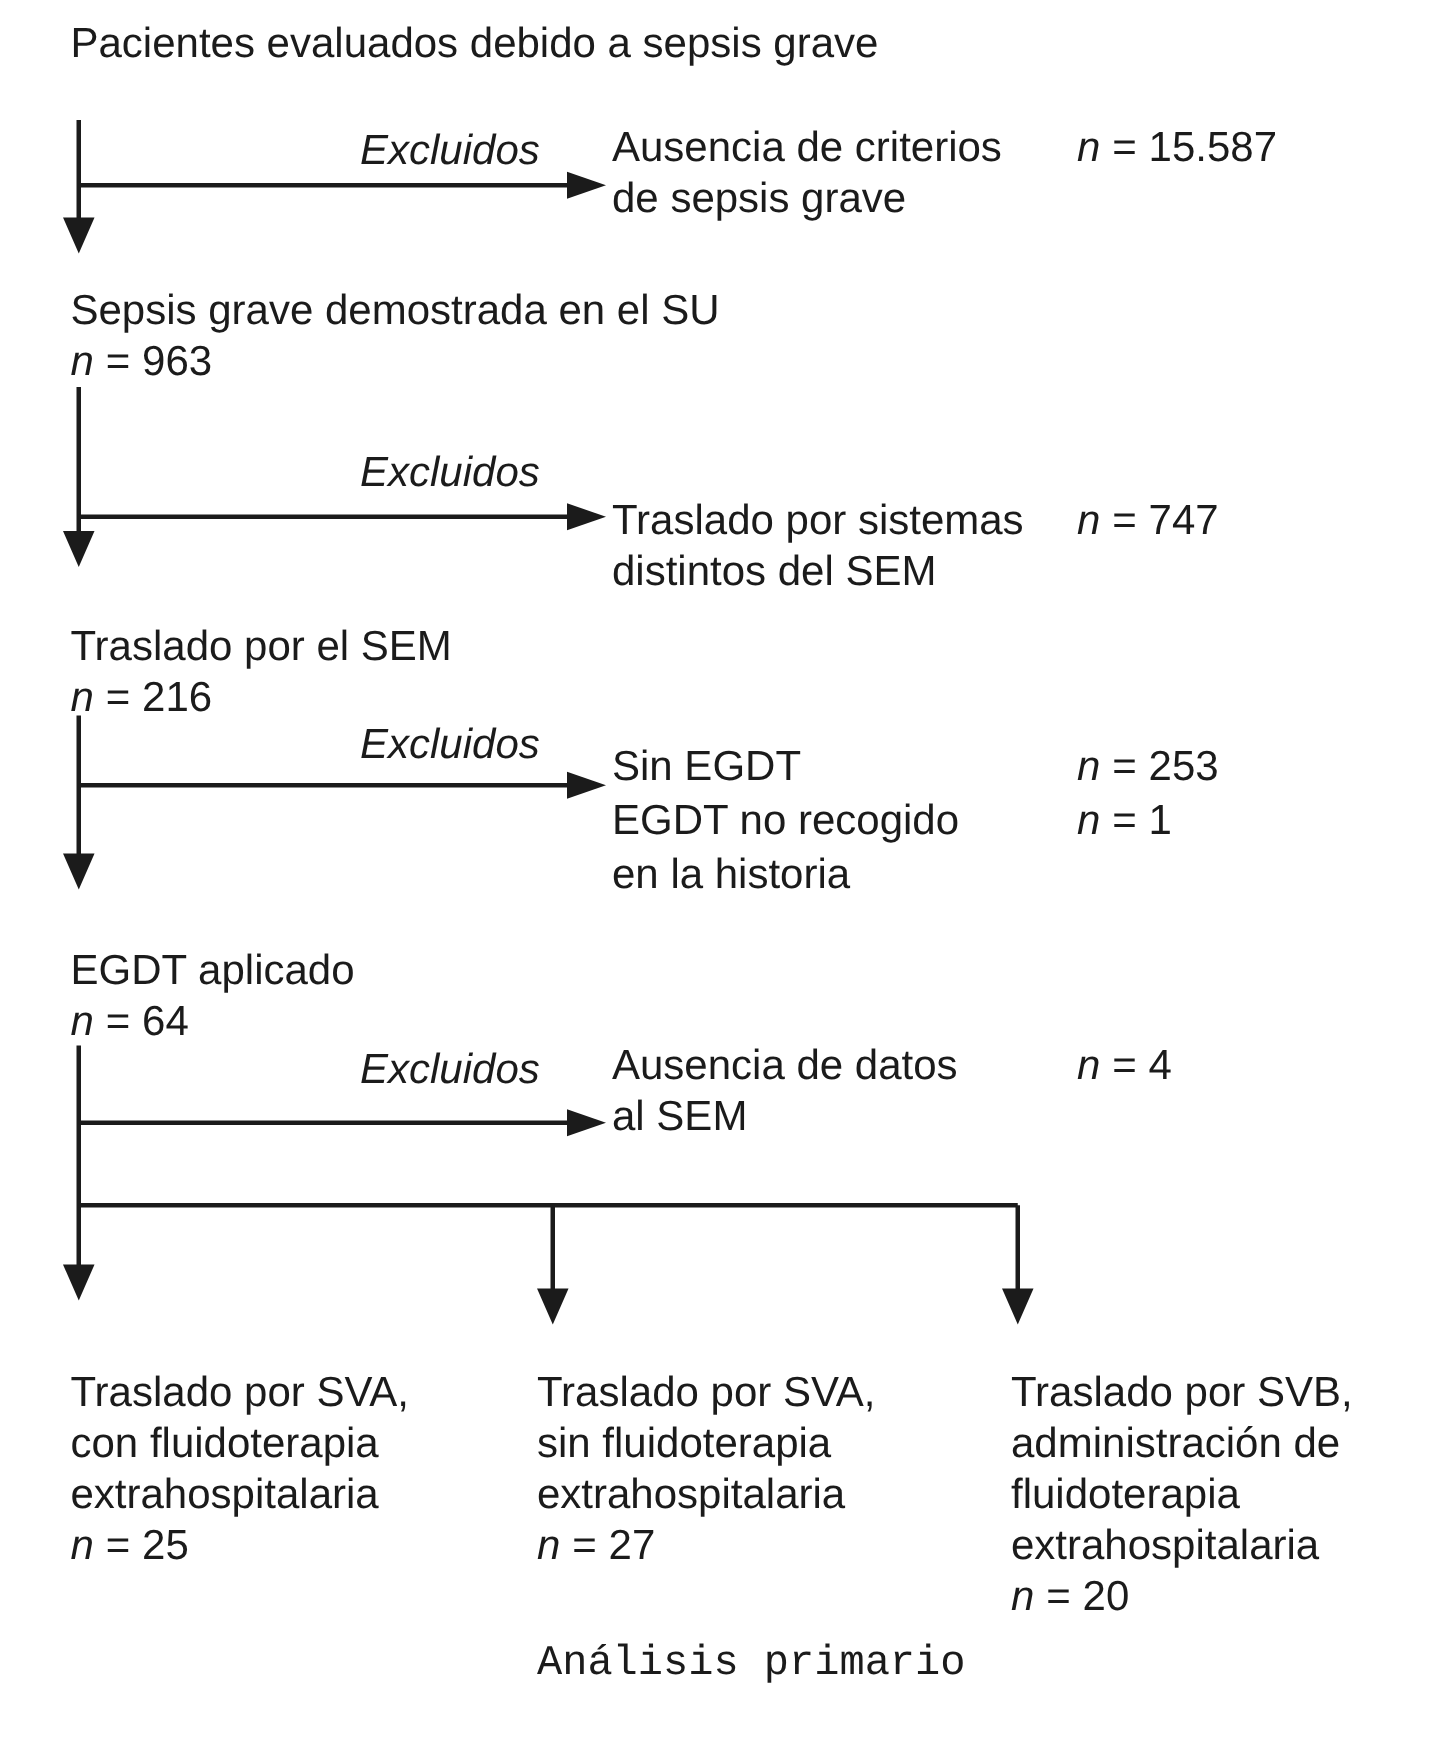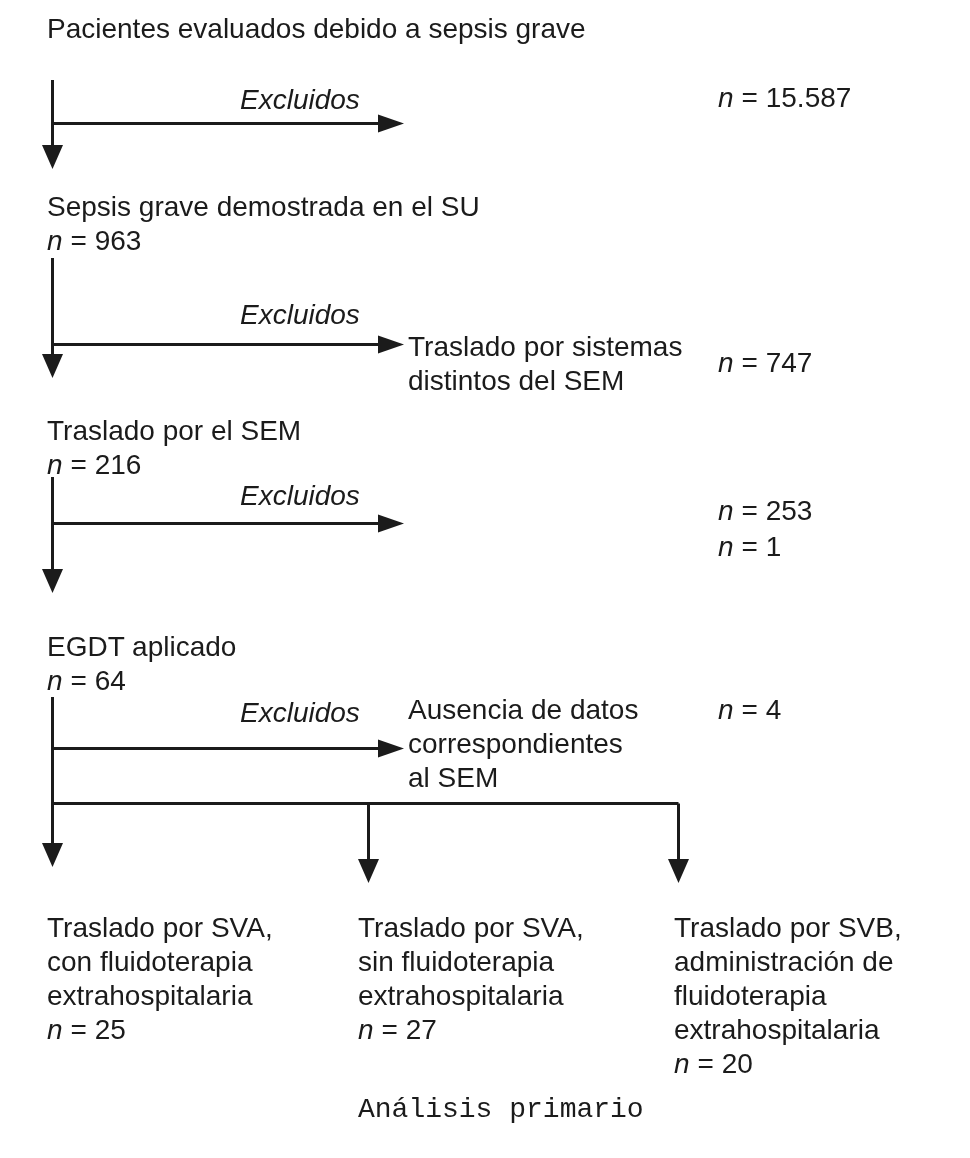--- a/index.html
+++ b/index.html
@@ -70,58 +70,66 @@
       <line x1="678.5" y1="803.5" x2="678.5" y2="861"></line>
       <polygon points="668,859 689,859 678.5,883"></polygon>
     </g>
   </svg>
 
   <div class="t" style="left:47px;top:12px">
     <div>Pacientes evaluados debido a sepsis grave</div>
   </div>
 
   <div class="t excl" style="left:240px;top:83px">Excluidos</div>
+  <div class="t" style="left:408px;top:81px">
+    <div>Ausencia de criterios</div>
+    <div>de sepsis grave</div>
+  </div>
   <div class="t" style="left:718px;top:81px">
     <div><span class="sym">n</span><span class="cval">= 15.587</span></div>
   </div>
 
   <div class="t" style="left:47px;top:190px">
     <div>Sepsis grave demostrada en el SU</div>
     <div><span class="sym">n</span><span class="cval">= 963</span></div>
   </div>
 
   <div class="t excl" style="left:240px;top:298px">Excluidos</div>
   <div class="t" style="left:408px;top:330px">
     <div>Traslado por sistemas</div>
     <div>distintos del SEM</div>
   </div>
-  <div class="t" style="left:718px;top:346px">
+  <div class="t" style="left:718px;top:330px">
     <div><span class="sym">n</span><span class="cval">= 747</span></div>
   </div>
 
   <div class="t" style="left:47px;top:414px">
     <div>Traslado por el SEM</div>
     <div><span class="sym">n</span><span class="cval">= 216</span></div>
   </div>
 
   <div class="t excl" style="left:240px;top:479px">Excluidos</div>
+  <div class="t lh36" style="left:408px;top:493px">
+    <div>Sin EGDT</div>
+    <div>EGDT no recogido</div>
+    <div>en la historia</div>
+  </div>
   <div class="t lh36" style="left:718px;top:493px">
     <div><span class="sym">n</span><span class="cval">= 253</span></div>
     <div><span class="sym">n</span><span class="cval">= 1</span></div>
   </div>
 
   <div class="t" style="left:47px;top:630px">
     <div>EGDT aplicado</div>
     <div><span class="sym">n</span><span class="cval">= 64</span></div>
   </div>
 
   <div class="t excl" style="left:240px;top:696px">Excluidos</div>
   <div class="t" style="left:408px;top:693px">
     <div>Ausencia de datos</div>
-    <div>correspondientes</div>
     <div>al SEM</div>
   </div>
   <div class="t" style="left:718px;top:693px">
     <div><span class="sym">n</span><span class="cval">= 4</span></div>
   </div>
 
   <div class="t" style="left:47px;top:911px">
     <div>Traslado por SVA,</div>
     <div>con fluidoterapia</div>
     <div>extrahospitalaria</div>

